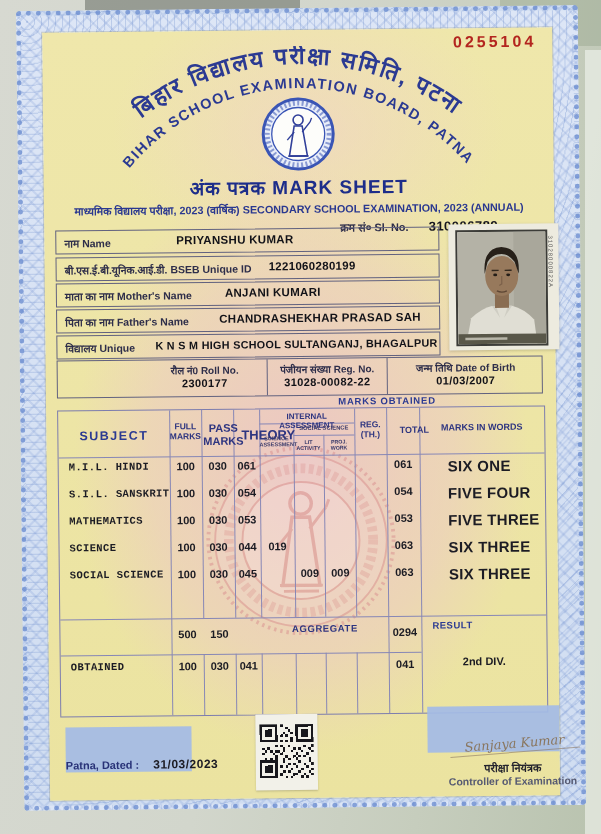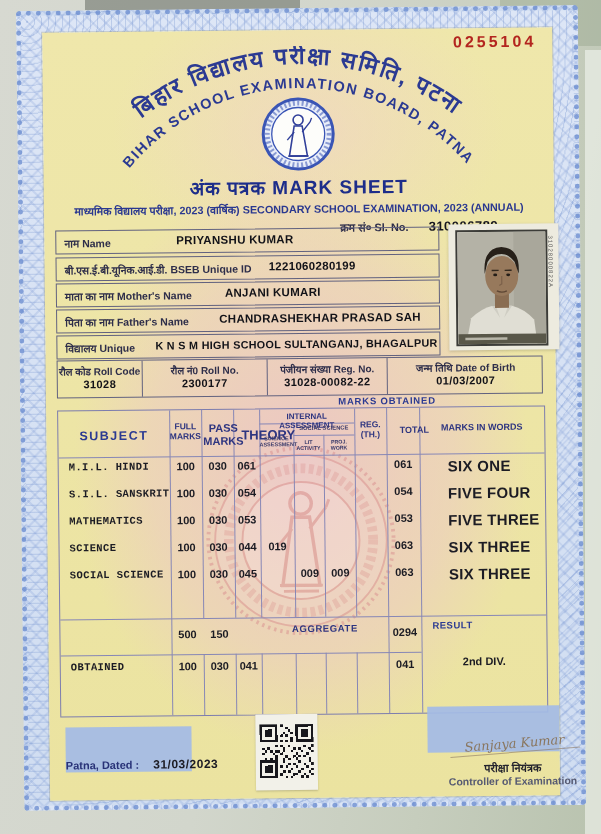--- a/index.html
+++ b/index.html
@@ -163,24 +163,20 @@
             <path d="M44 44 v8 l-2.5 1.5" stroke="#7c614a" stroke-width="1.2" fill="none"></path>
             <path d="M39 59 Q44 61.5 49 59" stroke="#5d4634" stroke-width="1.4" fill="none"></path>
             <rect y="102" width="88" height="10" fill="#595749"></rect>
             <rect x="7" y="105.5" width="42" height="2.5" fill="#c9c7ba" opacity=".85"></rect>
           </svg>
         </div>
         <div class="photo-code">31028000822A</div>
       </div>
 
       <div class="rollrow">
-        <div class="rcell" style="left:0;width:85px">
-          <div class="rlabel">रौल कोड Roll Code</div>
-          <div class="rvalue">31028</div>
-        </div>
         <div class="rcell" style="left:85px;width:125px">
           <div class="rlabel">रौल नं0 Roll No.</div>
           <div class="rvalue">2300177</div>
         </div>
         <div class="rcell" style="left:210px;width:120px">
           <div class="rlabel">पंजीयन संख्या Reg. No.</div>
           <div class="rvalue">31028-00082-22</div>
         </div>
         <div class="rcell last" style="left:330px;width:156px">
           <div class="rlabel">जन्म तिथि Date of Birth</div>

